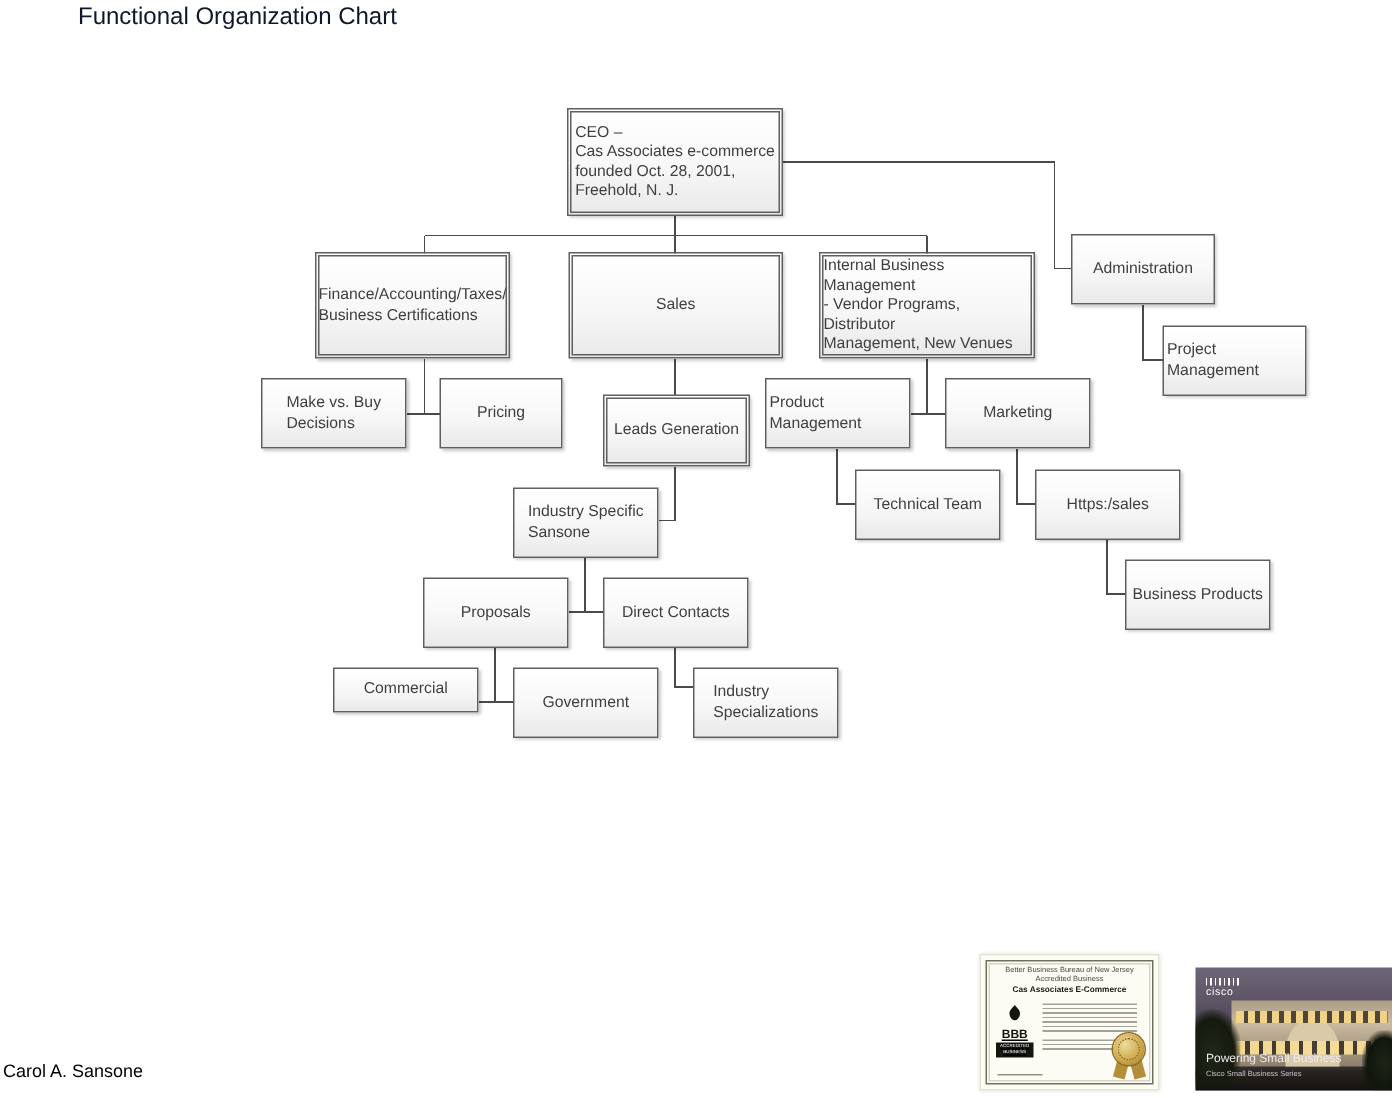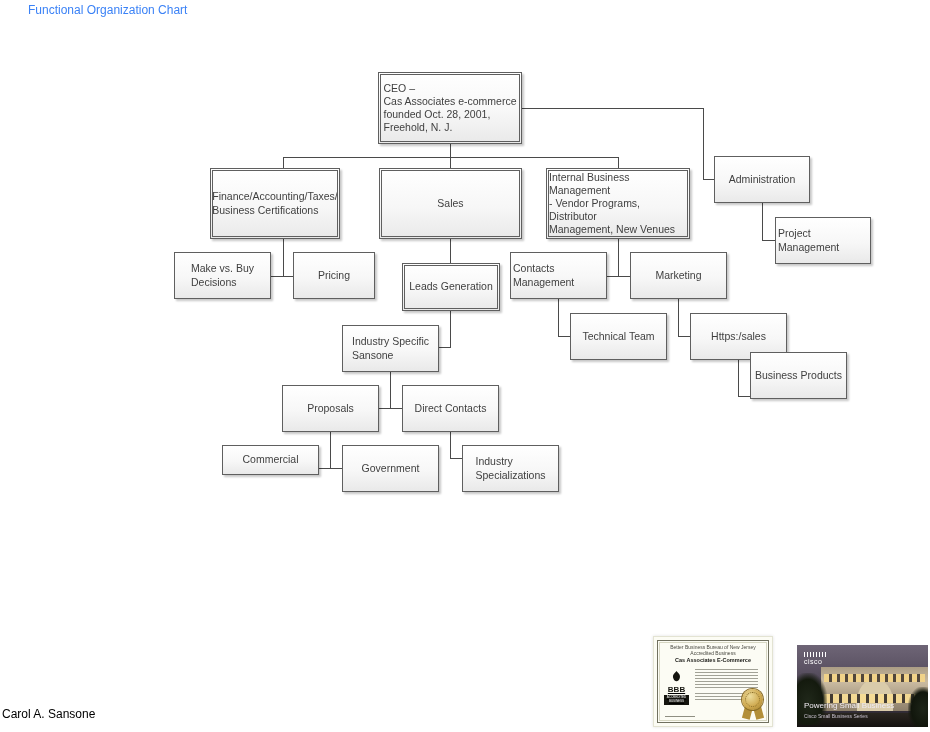--- a/index.html
+++ b/index.html
@@ -1,20 +1,20 @@
 <!DOCTYPE html>
 <html><head>
 <meta charset="utf-8">
 <style>
   html,body{margin:0;padding:0;}
   body{
     width:930px;height:732px;position:relative;background:#ffffff;
     font-family:"Liberation Sans", sans-serif;overflow:hidden;
   }
-  .title{position:absolute;left:28px;top:3px;font-size:12px;color:#3b82f6;}
+  .title{position:absolute;left:52px;top:3px;font-size:16px;color:#0f172a;}
   .footer{position:absolute;left:2px;top:707px;font-size:12px;color:#000000;}
 
   svg.connectors{position:absolute;left:0;top:0;}
   svg.connectors polyline{fill:none;stroke:#4a4a4a;stroke-width:1;shape-rendering:crispEdges;}
 
   .box{
     position:absolute;box-sizing:border-box;display:flex;align-items:center;justify-content:center;
     font-size:10.5px;line-height:1.25;color:#3f3f3f;
     background:linear-gradient(180deg,#ffffff 0%,#f7f7f7 55%,#e9e9e9 100%);
     border:1px solid #5f5f5f;box-shadow:1.5px 1.5px 2px rgba(0,0,0,0.22);
@@ -131,32 +131,32 @@
   <span class="lbl">Make vs. Buy
 Decisions</span>
 </div>
 <div class="box" style="left:293px;top:252px;width:82px;height:47px">
   <span class="lbl">Pricing</span>
 </div>
 <div class="box double" style="left:402px;top:263px;width:98px;height:48px">
   <span class="lbl">Leads Generation</span>
 </div>
 <div class="box" style="left:510px;top:252px;width:97px;height:47px">
-  <span class="lbl">Contacts Management</span>
+  <span class="lbl">Product Management</span>
 </div>
 <div class="box" style="left:630px;top:252px;width:97px;height:47px">
   <span class="lbl">Marketing</span>
 </div>
 <div class="box" style="left:570px;top:313px;width:97px;height:47px">
   <span class="lbl">Technical Team</span>
 </div>
 <div class="box" style="left:690px;top:313px;width:97px;height:47px">
   <span class="lbl">Https:/sales</span>
 </div>
-<div class="box" style="left:750px;top:352px;width:97px;height:47px">
+<div class="box" style="left:750px;top:373px;width:97px;height:47px">
   <span class="lbl">Business Products</span>
 </div>
 <div class="box" style="left:342px;top:325px;width:97px;height:47px">
   <span class="lbl">Industry Specific
 Sansone</span>
 </div>
 <div class="box" style="left:282px;top:385px;width:97px;height:47px">
   <span class="lbl">Proposals</span>
 </div>
 <div class="box" style="left:402px;top:385px;width:97px;height:47px">

